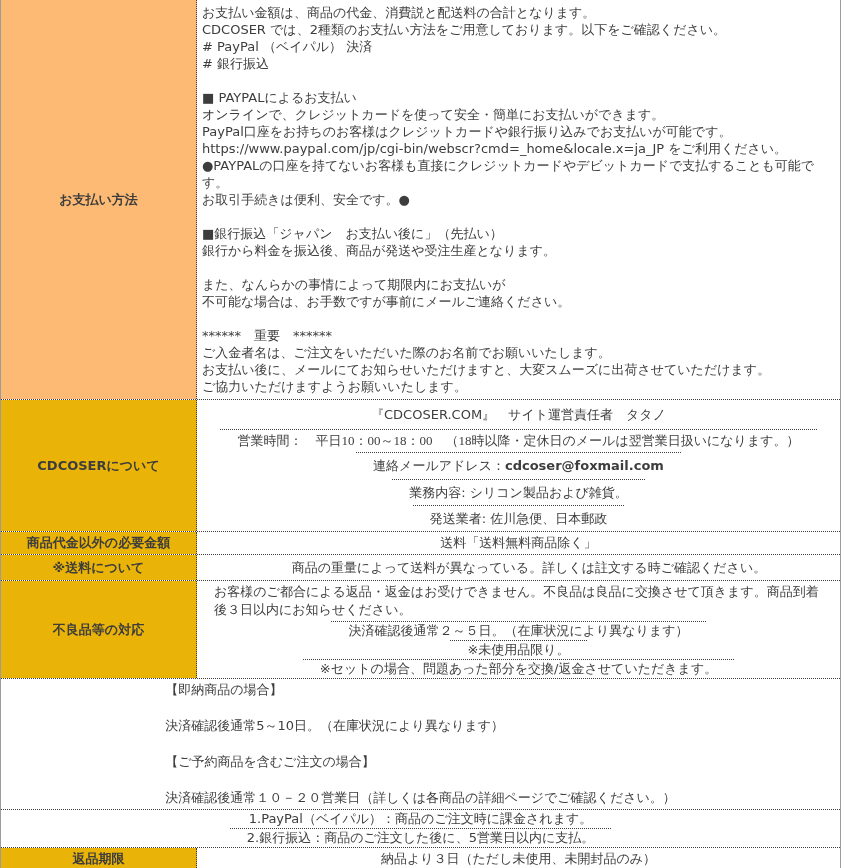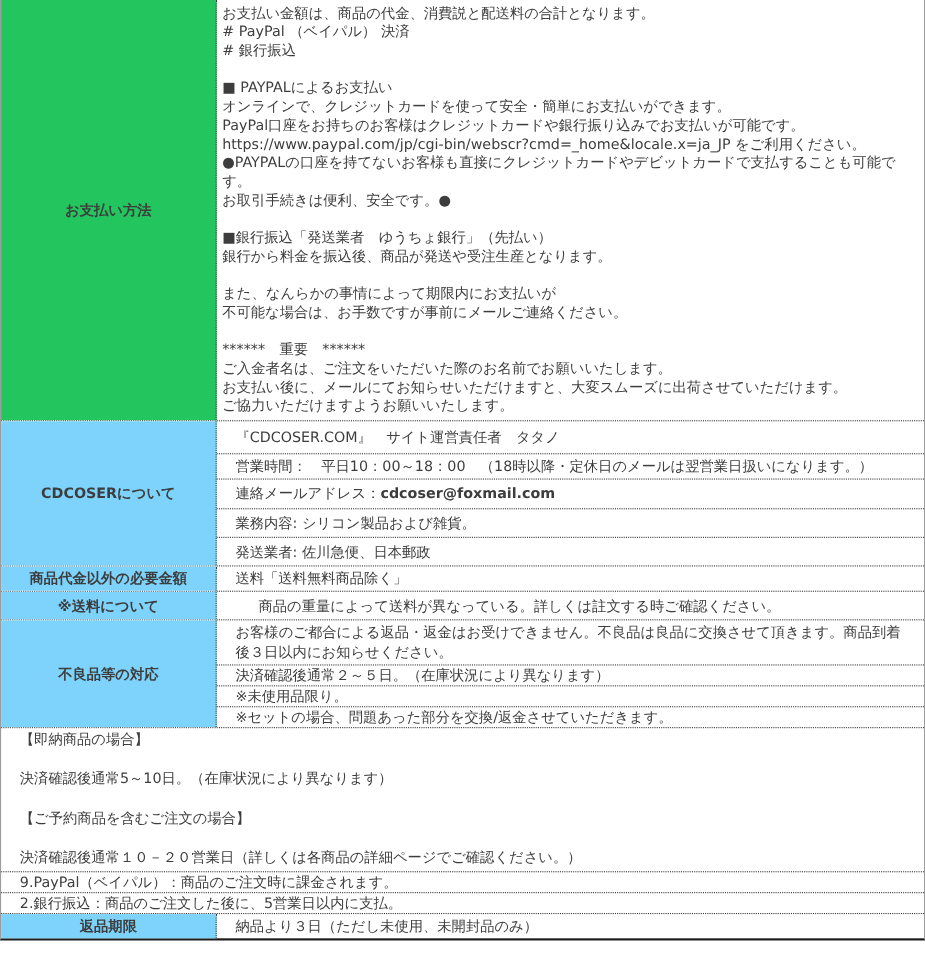--- a/index.html
+++ b/index.html
@@ -14,61 +14,62 @@
     border-left:1px solid #9c9c9c;border-right:1px solid #9c9c9c;
     border-bottom:2px solid #1c1c1c;
   }
   .row{display:flex;align-items:stretch;}
   .row + .row{border-top:1px dotted #3a3a3a;}
   .label-cell{
     flex:0 0 196px;width:196px;box-sizing:border-box;
     border-right:1px dotted #3a3a3a;
     display:flex;align-items:center;justify-content:center;
     text-align:center;font-weight:bold;
-    background:#7dd3fc;padding:2px 6px;
+    background:#eab308;padding:2px 6px;
   }
-  .label-white{background:#22c55e;}
-  .content{flex:1;display:flex;flex-direction:column;min-width:0;}
+  .label-white{background:#fdba74;}
+  .content{flex:1;display:flex;flex-direction:column;min-width:0;align-items:center;}
   .subcell{
     box-sizing:border-box;display:flex;flex-direction:column;justify-content:center;
     padding:2px 17px;
   }
   .subcell + .subcell{border-top:1px dotted #3a3a3a;}
   .line{min-height:17px;line-height:17px;}
   .line18{min-height:18px;line-height:18px;}
-  .h29{min-height:29px;} .h21{min-height:21px;} .h27{min-height:27px;}
+  .h29{min-height:29px;} .h21{min-height:21px;font-family:Liberation Serif, serif;} .h27{min-height:27px;}
   .h26{min-height:26px;} .h19{min-height:19px;} .h25{min-height:25px;margin-left:21px;}
   .h16{min-height:16px;padding-top:0;padding-bottom:0;}
   .h15{min-height:15px;padding-top:0;padding-bottom:0;}
   .h18{min-height:18px;padding-top:0;padding-bottom:0;}
   .pay-cell{padding:4px 5px;}
   .bold{font-weight:bold;}
 </style>
 </head>
 <body>
 
 <div class="page">
   <div class="tbl">
 
     <div class="row">
       <div class="label-cell label-white">お支払い方法</div>
       <div class="content">
         <div class="subcell pay-cell">
           <div class="line">お支払い金額は、商品の代金、消費説と配送料の合計となります。</div>
+          <div class="line">CDCOSER では、2種類のお支払い方法をご用意しております。以下をご確認ください。</div>
           <div class="line"># PayPal （ベイパル） 決済</div>
           <div class="line"># 銀行振込</div>
           <div class="line"></div>
           <div class="line">■ PAYPALによるお支払い</div>
           <div class="line">オンラインで、クレジットカードを使って安全・簡単にお支払いができます。</div>
           <div class="line">PayPal口座をお持ちのお客様はクレジットカードや銀行振り込みでお支払いが可能です。</div>
           <div class="line">https://www.paypal.com/jp/cgi-bin/webscr?cmd=_home&amp;locale.x=ja_JP をご利用ください。</div>
           <div class="line">●PAYPALの口座を持てないお客様も直接にクレジットカードやデビットカードで支払することも可能です。</div>
           <div class="line">お取引手続きは便利、安全です。●</div>
           <div class="line"></div>
-          <div class="line">■銀行振込「発送業者　ゆうちょ銀行」（先払い）</div>
+          <div class="line">■銀行振込「ジャパン　お支払い後に」（先払い）</div>
           <div class="line">銀行から料金を振込後、商品が発送や受注生産となります。</div>
           <div class="line"></div>
           <div class="line">また、なんらかの事情によって期限内にお支払いが</div>
           <div class="line">不可能な場合は、お手数ですが事前にメールご連絡ください。</div>
           <div class="line"></div>
           <div class="line">******　重要　******</div>
           <div class="line">ご入金者名は、ご注文をいただいた際のお名前でお願いいたします。</div>
           <div class="line">お支払い後に、メールにてお知らせいただけますと、大変スムーズに出荷させていただけます。</div>
           <div class="line">ご協力いただけますようお願いいたします。</div>
         </div>
@@ -144,21 +145,21 @@
           <div class="line18">【ご予約商品を含むご注文の場合】</div>
           <div class="line18"></div>
           <div class="line18">決済確認後通常１０－２０営業日（詳しくは各商品の詳細ページでご確認ください。）</div>
         </div>
       </div>
     </div>
 
     <div class="row">
       <div class="content">
         <div class="subcell h18">
-          <div>9.PayPal（ベイパル）：商品のご注文時に課金されます。</div>
+          <div>1.PayPal（ベイパル）：商品のご注文時に課金されます。</div>
         </div>
         <div class="subcell h18">
           <div>2.銀行振込：商品のご注文した後に、5営業日以内に支払。</div>
         </div>
       </div>
     </div>
 
     <div class="row">
       <div class="label-cell">返品期限</div>
       <div class="content">

